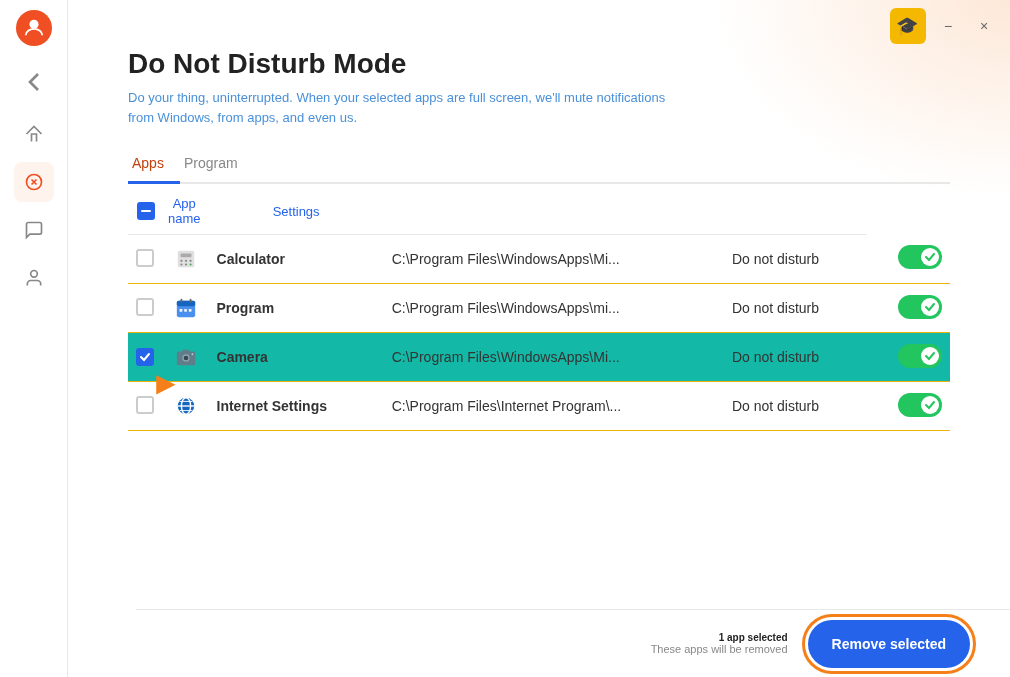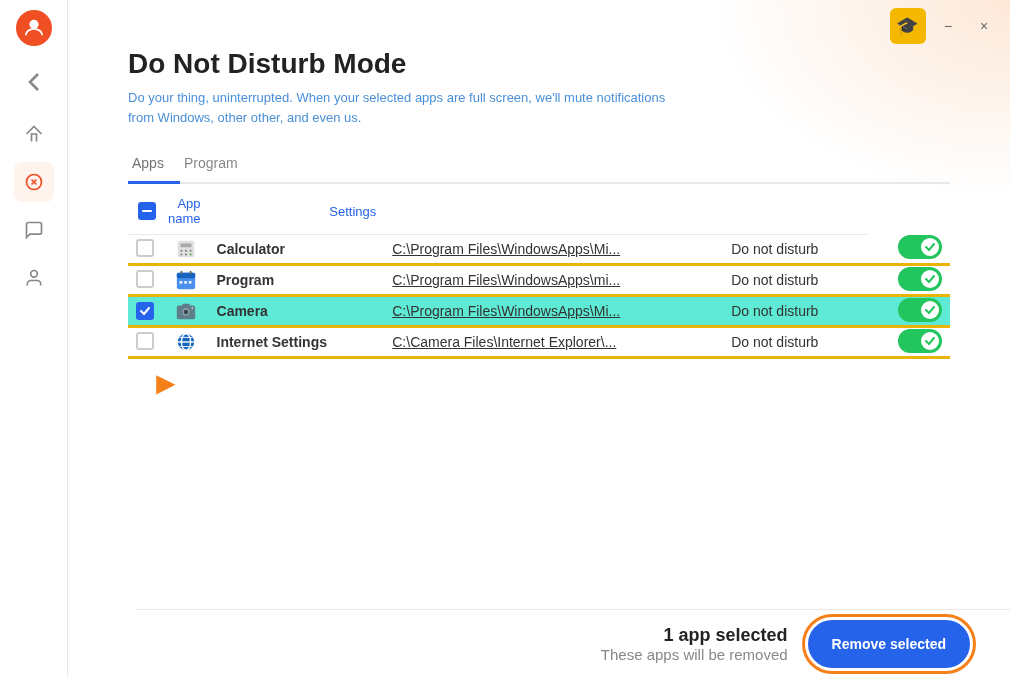--- a/index.html
+++ b/index.html
@@ -105,54 +105,54 @@
     .tab {
       padding: 8px 16px 10px 4px;
       font-size: 14px;
       cursor: pointer;
       color: #888;
       border-bottom: 3px solid transparent;
       margin-bottom: -2px;
       font-weight: 500;
     }
     .tab.active {
-      color: #737373;
+      color: #c2410c;
       border-bottom: 3px solid #2563eb;
     }
 
     
     .app-table {
       width: 100%;
       border-collapse: collapse;
       margin-top: 0;
     }
     .app-table th {
-      text-align: right;
+      text-align: center;
       font-size: 13px;
       color: #2563eb;
       font-weight: 500;
       padding: 12px 8px 8px 8px;
       border-bottom: 1px solid #e8e8e8;
     }
     .app-table th:first-child { width: 36px; }
     .app-table th.app-name-col { padding-left: 4px; }
     .app-table td {
-      padding: 0 8px;
+      padding: 10px 8px;
       font-size: 14px;
       color: #333;
-      border-bottom: 3px solid #eab308;
+      border-bottom: 1px solid #eab308;
       vertical-align: middle;
     }
     .app-table tr.selected-row {
-      background: #5eead4;
+      background: #14b8a6;
     }
     .check-col { width: 36px; }
     .app-icon-cell { width: 36px; }
     .app-name-cell { font-weight: 600; color: #222; }
-    .location-cell { color: #555; font-size: 13px; text-decoration: underline; }
+    .location-cell { color: #555; font-size: 13px; }
     .status-cell { color: #888; font-size: 13px; white-space: nowrap; }
     .toggle-cell { text-align: right; }
 
     
     .cb {
       width: 18px; height: 18px;
       border: 2px solid #ccc;
       border-radius: 3px;
       display: inline-flex; align-items: center; justify-content: center;
       cursor: pointer;
@@ -214,26 +214,26 @@
       display: flex;
       align-items: center;
       justify-content: flex-end;
       padding: 0 40px;
       gap: 20px;
     }
     .footer-text {
       text-align: right;
     }
     .footer-selected {
-      font-size: 18px;
+      font-size: 10px;
       font-weight: 600;
       color: #222;
     }
     .footer-note {
-      font-size: 15px;
+      font-size: 11px;
       color: #888;
     }
     .remove-btn {
       background: #2563eb;
       color: #fff;
       border: none;
       border-radius: 24px;
       padding: 16px 24px;
       font-size: 14px;
       font-weight: 600;
@@ -302,21 +302,21 @@
       <span>🎓</span>
     </div>
     <div class="titlebar-btn">−</div>
     <div class="titlebar-btn">×</div>
   </div>
 
   <div class="content">
     <h1 class="page-title">Do Not Disturb Mode</h1>
     <p class="page-desc">
       <span>Do your thing, uninterrupted. When your selected apps are full screen, we'll mute notifications</span><br>
-      <span>from Windows, other other, and even us.</span>
+      <span>from Windows, from apps, and even us.</span>
     </p>
 
     <div class="tabs">
       <div class="tab active">Apps</div>
       <div class="tab">Program</div>
     </div>
 
     <table class="app-table">
       <thead>
         <tr>
@@ -422,21 +422,21 @@
                 <svg width="22" height="22" viewBox="0 0 24 24">
                   <circle cx="12" cy="12" r="9" fill="#1565c0"></circle>
                   <ellipse cx="12" cy="12" rx="5" ry="9" fill="none" stroke="white" stroke-width="1.5"></ellipse>
                   <line x1="3" y1="12" x2="21" y2="12" stroke="white" stroke-width="1.5"></line>
                   <line x1="5" y1="7" x2="19" y2="7" stroke="white" stroke-width="1"></line>
                   <line x1="5" y1="17" x2="19" y2="17" stroke="white" stroke-width="1"></line>
                 </svg>
               </div>
             </td>
             <td class="app-name-cell">Internet Settings</td>
-            <td class="location-cell">C:\Camera Files\Internet Explorer\...</td>
+            <td class="location-cell">C:\Program Files\Internet Program\...</td>
             <td class="status-cell">Do not disturb</td>
             <td class="toggle-cell"><div class="toggle">
                 <div class="toggle-knob">
                   <svg viewBox="0 0 12 12">
                     <polyline points="2,6 5,9 10,3" stroke="#22c55e" stroke-width="2" fill="none" stroke-linecap="round"></polyline>
                   </svg>
                 </div>
               </div></td>
           </tr>
         </tbody>

